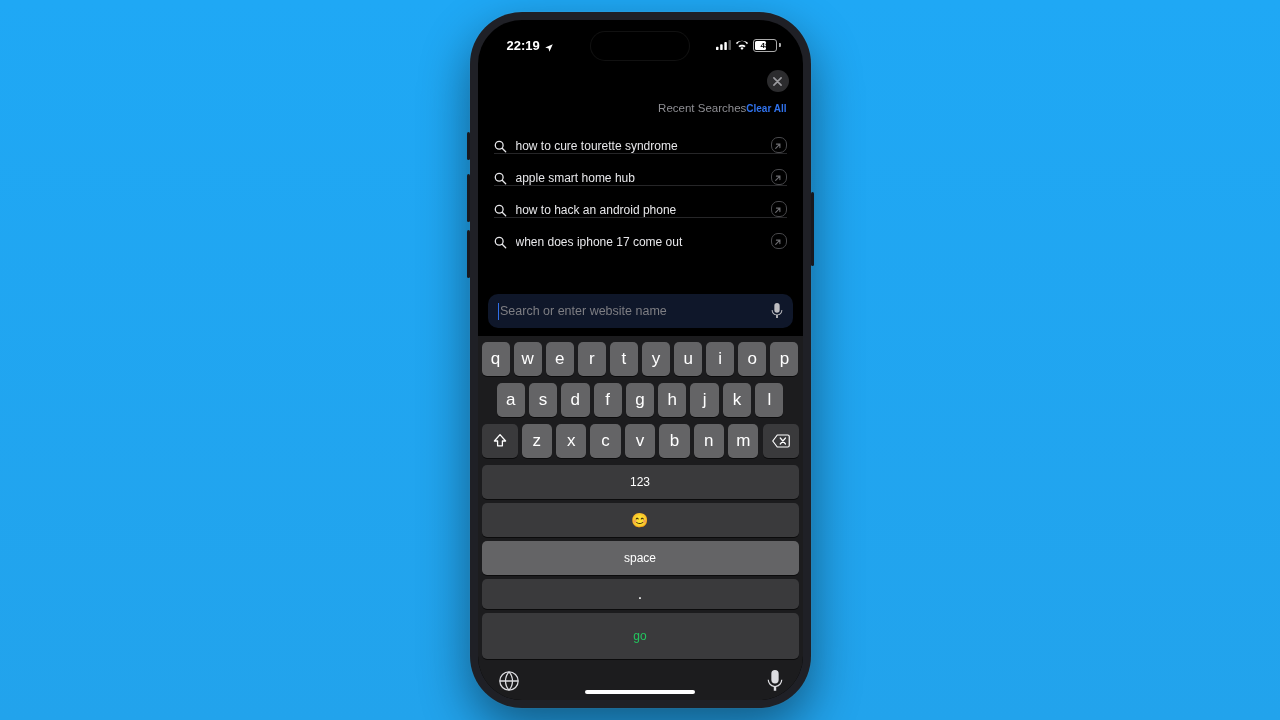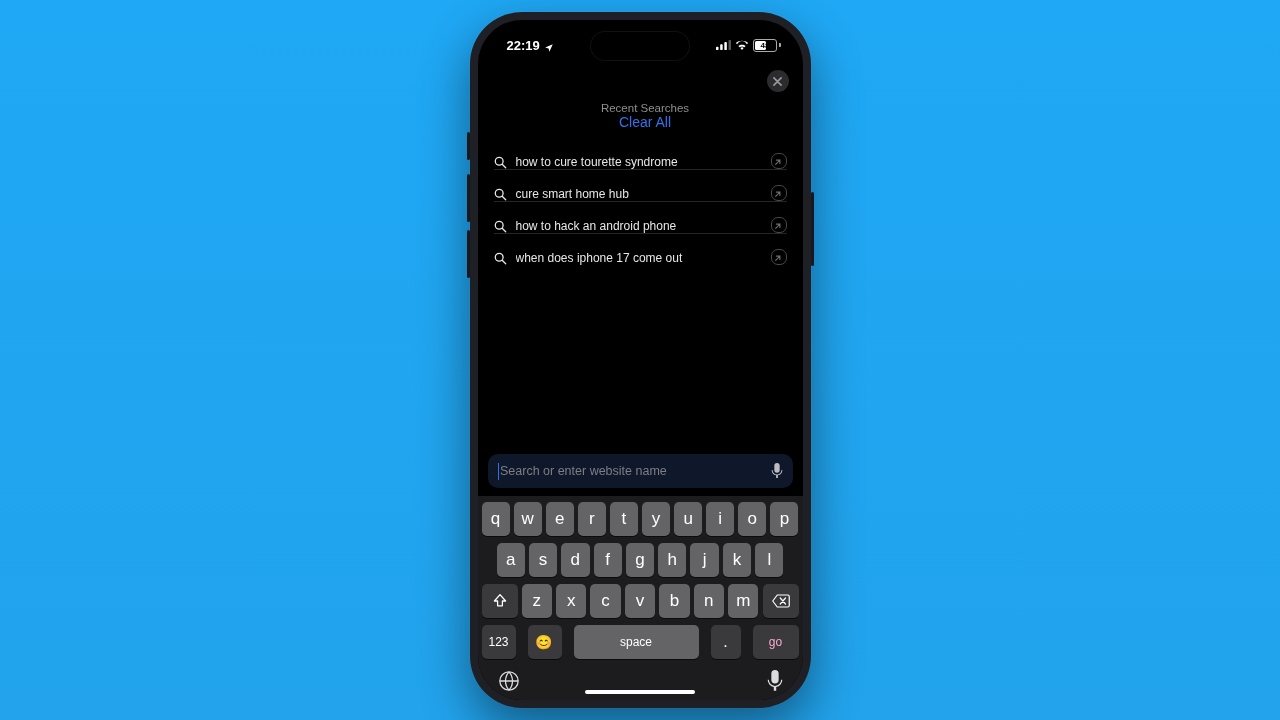--- a/index.html
+++ b/index.html
@@ -22,23 +22,23 @@
   .sb-right-icons{display:flex;align-items:center;gap:4px;}
   .battery{display:inline-flex;align-items:center;gap:2px;}
   .bat-shell{width:22px;height:11px;border:1px solid #aaa;border-radius:3px;position:relative;
     display:flex;align-items:center;justify-content:center;font-size:8px;font-weight:700;color:#000;}
   .bat-fill{position:absolute;left:1px;top:1px;bottom:1px;width:48%;background:#fff;border-radius:1.5px;}
   .bat-text{position:relative;z-index:1;}
   .bat-nub{width:1.5px;height:4px;background:#aaa;border-radius:0 1px 1px 0;}
   .close-row{display:flex;justify-content:flex-end;padding:2px 14px 6px 0;}
   .close-btn{width:22px;height:22px;border-radius:11px;background:#2c2c2e;display:flex;
     align-items:center;justify-content:center;color:#9a9a9e;font-size:12px;font-weight:600;}
-  .header{display:flex;align-items:center;justify-content:flex-end;padding:4px 16px 8px 26px;flex-direction:column;}
+  .header{display:flex;align-items:center;justify-content:flex-end;padding:4px 16px 8px 26px;}
   .header .hl{font-size:11.5px;color:#8e8e93;}
-  .header .ca{font-size:14px;color:#3072ec;}
+  .header .ca{font-size:10px;color:#3072ec;font-weight:bold;}
   .list{flex:0 0 auto;padding:0 16px;}
   .row{display:flex;align-items:flex-end;height:31px;border-top:0.5px solid #262628;}
   .row:first-child{border-top:none;}
   .row .mag{flex:0 0 auto;color:#e7e7ea;}
   .row .txt{flex:1 1 auto;font-size:12px;color:#e7e7ea;margin-left:9px;white-space:nowrap;overflow:hidden;text-overflow:ellipsis;}
   .row .fill{flex:0 0 auto;width:14px;height:14px;border-radius:7px;border:1px solid #49494c;
     display:flex;align-items:center;justify-content:center;color:#6e6e72;}
   .spacer{flex:1 1 auto;}
   .searchbar{margin:0 10px 8px 10px;height:34px;border-radius:10px;background:#0f172a;
     display:flex;align-items:center;padding:0 10px;}
@@ -46,26 +46,26 @@
   .searchbar .ph{flex:1;font-size:12.5px;color:#7e7e83;}
   .searchbar .mic{color:#bdbdc1;}
   .kb{background:#1c1c1e;padding:6px 4px 8px 4px;}
   .krow{display:flex;gap:4px;margin-bottom:7px;justify-content:center;}
   .key{flex:1 1 0;height:34px;border-radius:5px;background:#646466;color:#fff;font-size:17px;
     display:flex;align-items:center;justify-content:center;box-shadow:0 1px 0 rgba(0,0,0,.6);}
   .krow.r2{padding:0 15px;}
   .key.mod{background:#3a3a3c;flex:0 0 36px;}
   .key.shift{flex:0 0 36px;}
   .key.bksp{flex:0 0 36px;}
-  .krow.r4{gap:12px;}
+  .krow.r4{gap:4px;flex-direction:column;}
   .key.num{background:#3a3a3c;flex:0 0 34px;font-size:12px;}
   .key.emoji{background:#3a3a3c;flex:0 0 34px;font-size:14px;}
   .key.space{background:#646466;flex:1 1 auto;font-size:12px;}
   .key.dot{background:#3a3a3c;flex:0 0 30px;font-size:16px;}
-  .key.go{background:#3a3a3c;flex:0 0 46px;font-size:12px;color:#f9a8d4;}
+  .key.go{background:#3a3a3c;flex:0 0 46px;font-size:12px;color:#22c55e;}
   .kb-bottom{display:flex;justify-content:space-between;align-items:center;padding:4px 16px 0 16px;}
   .kb-bottom svg{color:#dcdce0;}
   .home-ind{position:absolute;bottom:6px;left:50%;transform:translateX(-50%);width:110px;height:4px;
     background:#fff;border-radius:3px;}
   svg{display:block;}
 </style>
 </head>
 <body>
 
 <div class="phone">
@@ -132,21 +132,21 @@
             </svg>
           </span>
         </div>
         <div class="row">
           <span class="mag">
             <svg width="13" height="13" viewBox="0 0 20 20" fill="none" stroke="currentColor" stroke-width="2">
               <circle cx="8" cy="8" r="6"></circle>
               <path d="M13 13l5 5" stroke-linecap="round"></path>
             </svg>
           </span>
-          <span class="txt">cure smart home hub</span>
+          <span class="txt">apple smart home hub</span>
           <span class="fill">
             <svg width="7" height="7" viewBox="0 0 10 10" fill="none" stroke="currentColor" stroke-width="1.6" stroke-linecap="round">
               <path d="M7 8V3H2M7 3l-6 6"></path>
             </svg>
           </span>
         </div>
         <div class="row">
           <span class="mag">
             <svg width="13" height="13" viewBox="0 0 20 20" fill="none" stroke="currentColor" stroke-width="2">
               <circle cx="8" cy="8" r="6"></circle>

